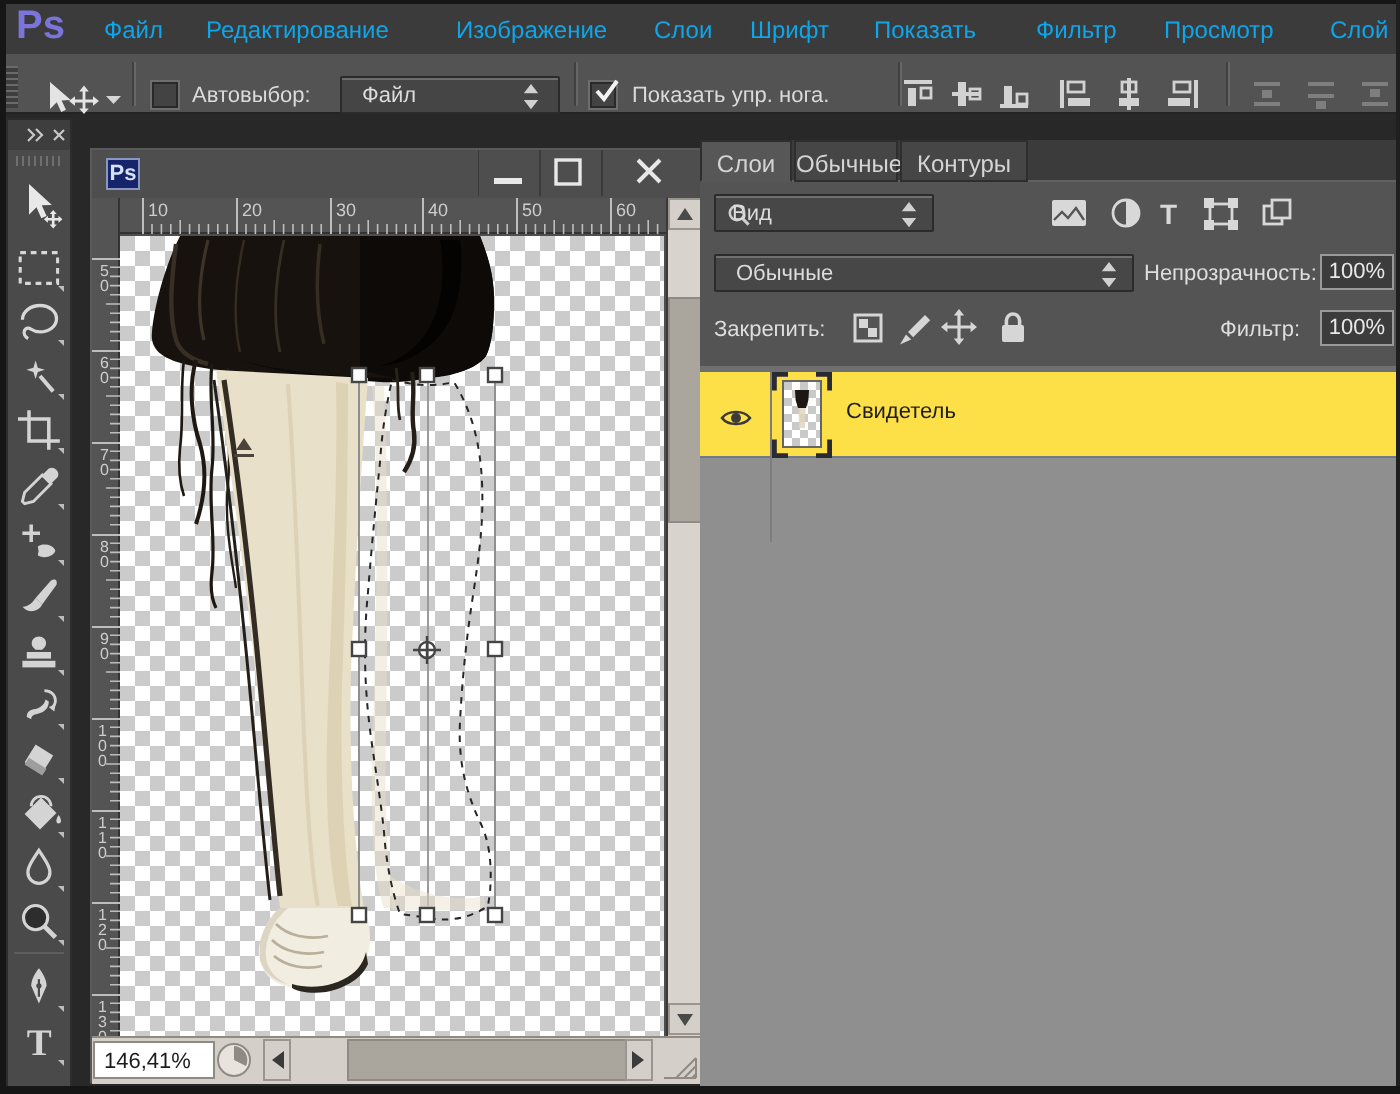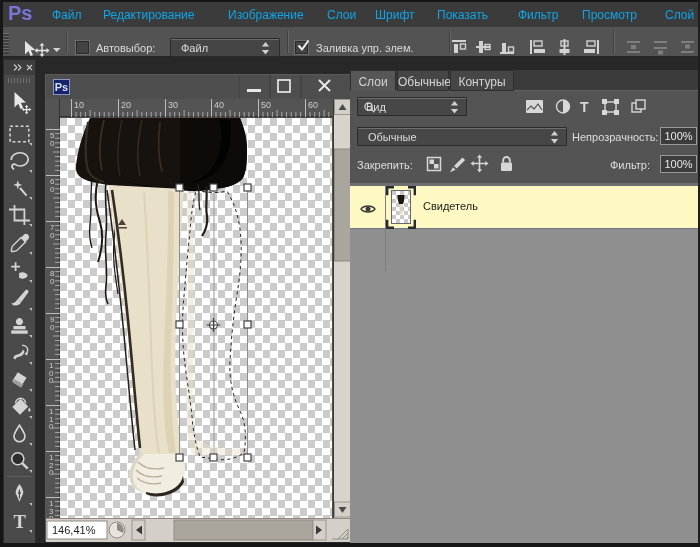--- a/index.html
+++ b/index.html
@@ -34,21 +34,21 @@
  background-size:15px 15px}
 #vscroll{position:absolute;left:287px;top:24px;width:18px;height:419px;background:#d8d4cd;border-left:1px solid #3a3a3a}
 #statusbar{position:absolute;left:0;top:443px;width:305px;height:23px;background:#a3a3a3;border-top:1px solid #8f8b84}
 
 #panel{left:350px;top:70px;width:350px;height:473px;background:#545454;color:#dedede;font-size:11px}
 #tabstrip{position:absolute;left:0;top:0;width:350px;height:21px;background:#3b3b3b;border-bottom:1px solid #626262}
 .tab{position:absolute;top:0px;height:21px;color:#d4d4d4;text-align:center;font-size:12px;padding-top:4px;background:#464646;border:1px solid #2e2e2e}
 .dd{position:absolute;background:#474747;border:1px solid #2b2b2b;box-shadow:0 1px 0 rgba(255,255,255,.22) inset;color:#dcdcdc;border-radius:1px}
 .fld{position:absolute;width:37px;height:18px;background:#3c3c3c;border:1px solid #9a9a9a;color:#e8e8e8;font-size:11px;text-align:center;line-height:16px}
 #layerarea{position:absolute;left:0;top:113px;width:350px;height:360px;background:#8f8f8f;border-top:3px solid #6f6f6f}
-#selrow{position:absolute;left:0;top:0;width:350px;height:43px;background:#fef9c3;border-bottom:1px solid #70798a}
+#selrow{position:absolute;left:0;top:0;width:350px;height:43px;background:#fde047;border-bottom:1px solid #70798a}
 #row2{position:absolute;left:0;top:44px;width:350px;height:41px;border-bottom:1px solid #6e6e6e;color:#1e1e1e}
 .thumb{position:absolute;width:26px;height:38px;background:repeating-conic-gradient(#ffffff 0% 25%, #c9c9c9 0% 50%);background-size:8px 8px;border:1px solid #666}
 .rtxt{position:absolute;color:#1e1e1e}
 </style></head>
 <body>
 <div class="abs" id="menubar">
   <span id="pslogo">Ps</span>
   <span class="mi" style="left:52px">Файл</span>
   <span class="mi" style="left:103px">Редактирование</span>
   <span class="mi" style="left:228px">Изображение</span>
@@ -75,21 +75,21 @@
     <span class="abs" style="left:10px;top:3px">Файл</span>
     <svg class="abs" style="right:9px;top:3px" width="9" height="13">
         <path d="M4.5,0 l3.6,4.6 h-7.2Z M4.5,12.6 l3.6,-4.6 h-7.2Z" fill="#d0d0d0"></path>
       </svg>
   </div>
   <div class="sep" style="left:287px;top:4px"></div>
   <div class="cb" style="left:295px;top:14px"></div>
   <svg class="abs" style="left:296px;top:11px" width="15" height="15">
       <path d="M2.5,7.5 l3.5,4 L12.5,2.5" stroke="#f2f2f2" stroke-width="2" fill="none"></path>
     </svg>
-  <span class="abs" style="left:316px;top:15px">Заливка упр. элем.</span>
+  <span class="abs" style="left:316px;top:15px">Показать упр. нога.</span>
   <div class="sep" style="left:449px;top:4px"></div>
   <svg class="abs" style="left:450px;top:12px" width="250" height="17" viewBox="0 0 250 17">
     <g fill="#d2d2d2">
       <g transform="translate(2,0)">
           <rect x="0" y="1" width="14" height="2"></rect>
           <rect x="2" y="5" width="4" height="9"></rect>
           <rect x="8.5" y="5" width="5" height="5" fill="none" stroke="#d2d2d2" stroke-width="1.4"></rect>
         </g>
       <g transform="translate(26,0)">
           <rect x="0" y="7" width="14" height="2"></rect>

